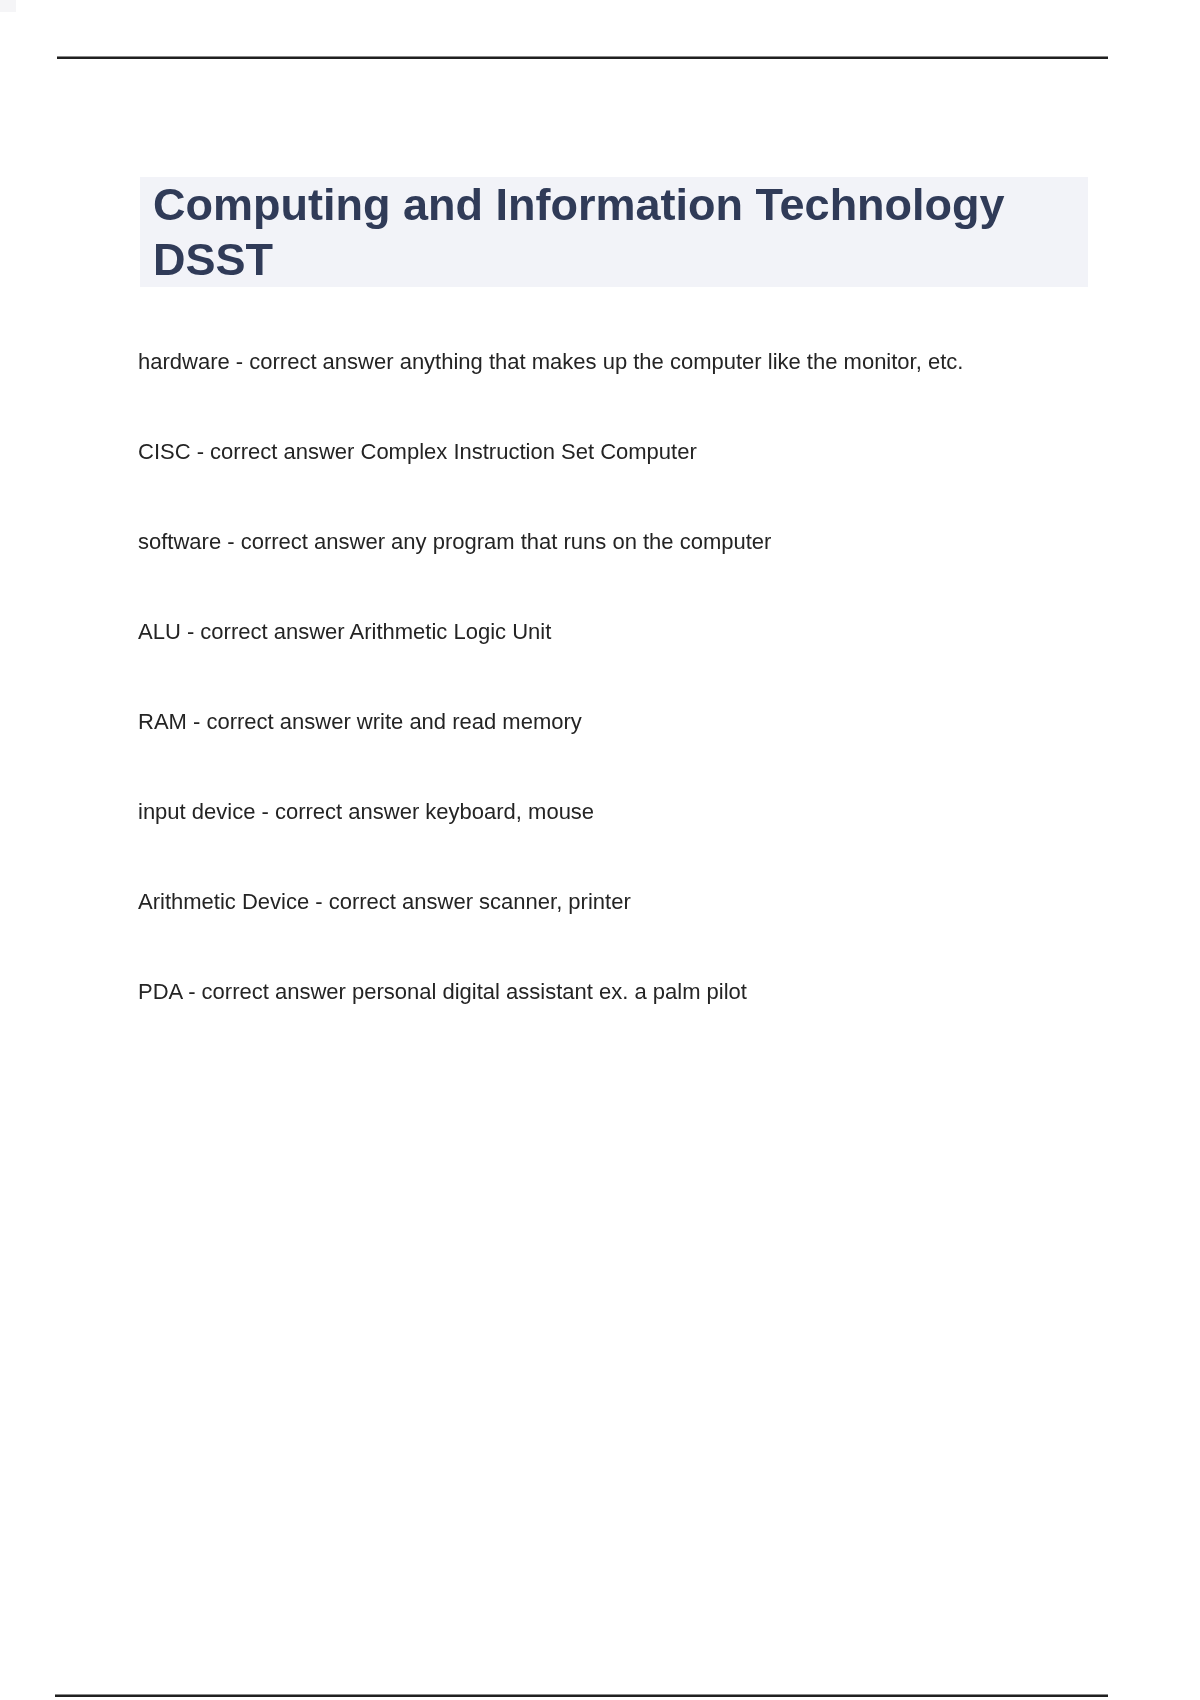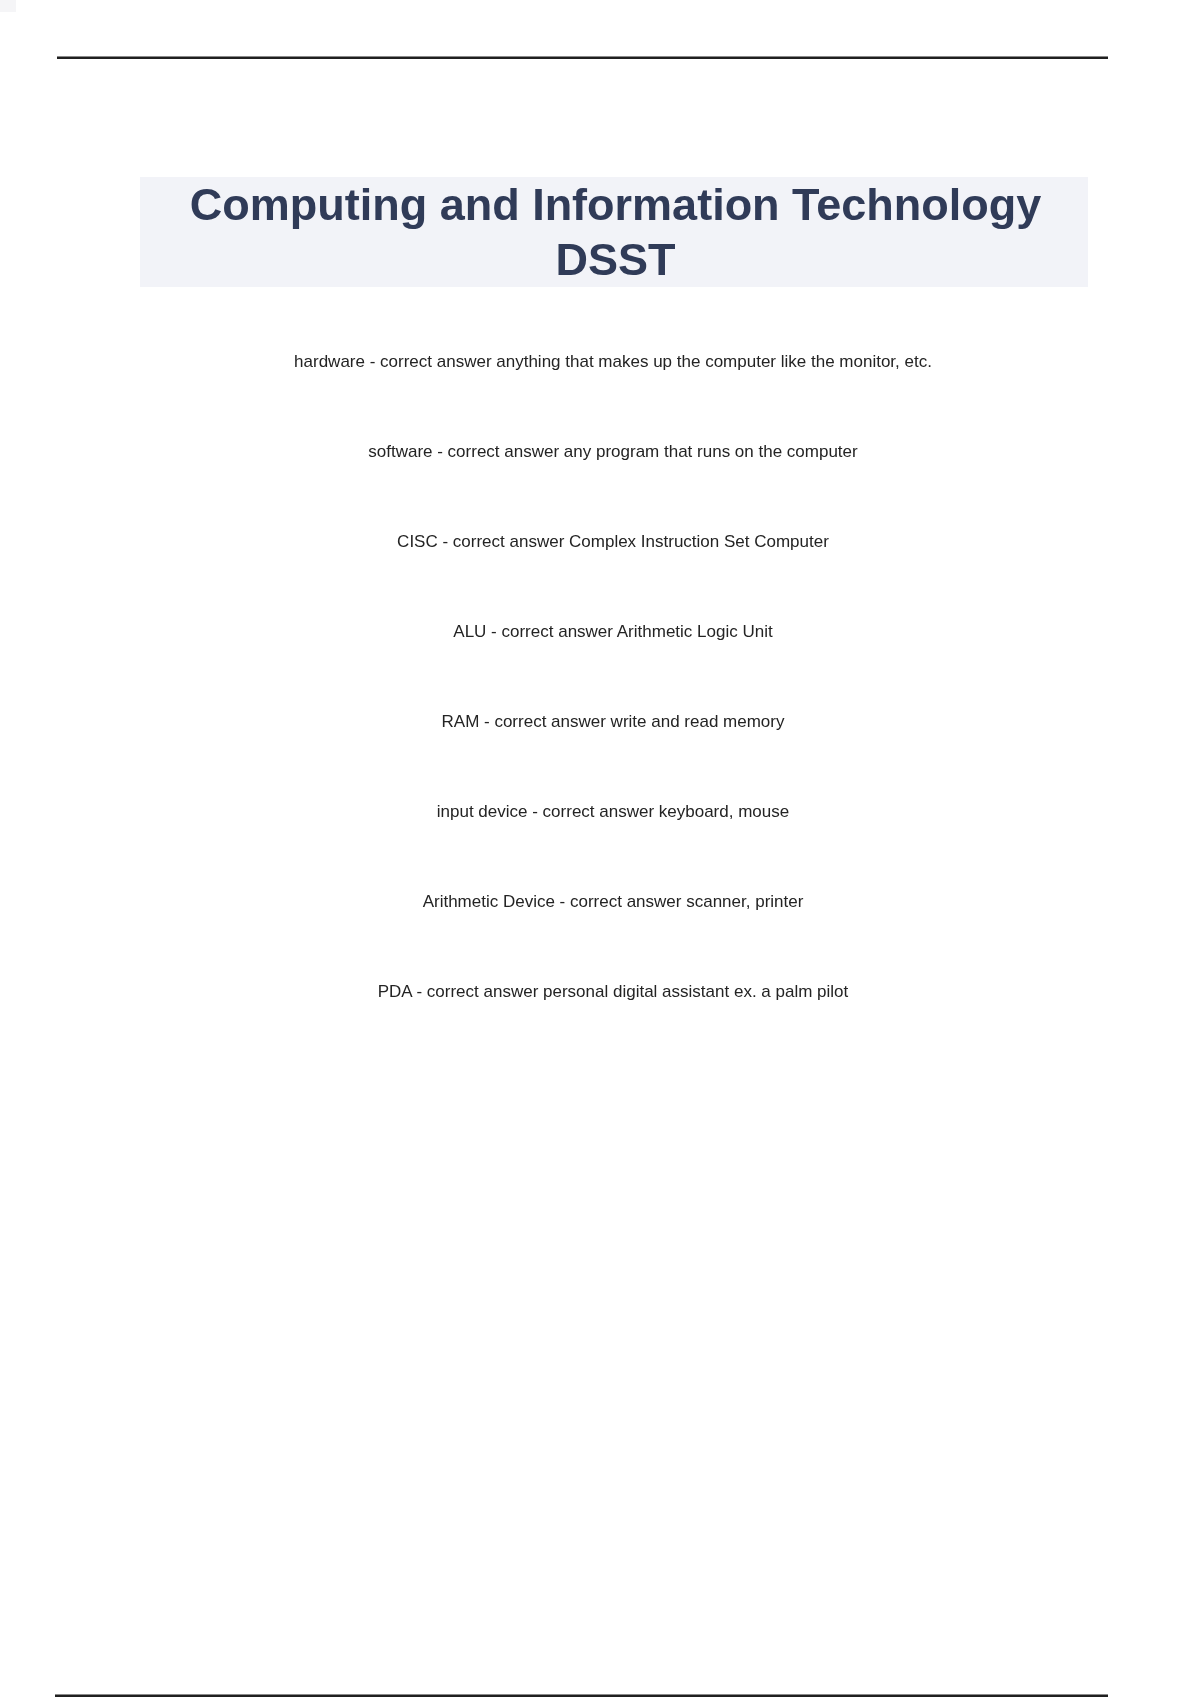--- a/index.html
+++ b/index.html
@@ -7,21 +7,20 @@
     padding: 0;
     background: #ffffff;
   }
   .page {
     position: relative;
     width: 1108px;
     height: 1700px;
     background: #ffffff;
     overflow: hidden;
     font-family: "Liberation Sans", sans-serif;
-    text-align: center;
   }
   .corner-artifact {
     position: absolute;
     left: 0;
     top: 0;
     width: 16px;
     height: 12px;
     background: #f5f5f7;
   }
   .rule-top {
@@ -58,40 +57,40 @@
     line-height: 55px;
   }
   .content {
     position: absolute;
     left: 138px;
     top: 348px;
     width: 950px;
   }
   .qa-line {
     margin: 0 0 62px 0;
-    font-size: 17px;
+    font-size: 22px;
     line-height: 28px;
     color: #242424;
   }
 </style>
 </head>
 <body>
 
 <div class="page">
 
   <div class="corner-artifact"></div>
 
   <div class="rule-top"></div>
 
   <h1 class="title-block">Computing and Information Technology DSST</h1>
 
   <div class="content">
     <p class="qa-line">hardware - correct answer anything that makes up the computer like the monitor, etc.</p>
+    <p class="qa-line">CISC - correct answer Complex Instruction Set Computer</p>
     <p class="qa-line">software - correct answer any program that runs on the computer</p>
-    <p class="qa-line">CISC - correct answer Complex Instruction Set Computer</p>
     <p class="qa-line">ALU - correct answer Arithmetic Logic Unit</p>
     <p class="qa-line">RAM - correct answer write and read memory</p>
     <p class="qa-line">input device - correct answer keyboard, mouse</p>
     <p class="qa-line">Arithmetic Device - correct answer scanner, printer</p>
     <p class="qa-line">PDA - correct answer personal digital assistant ex. a palm pilot</p>
   </div>
 
   <div class="rule-bottom"></div>
 
 </div>

